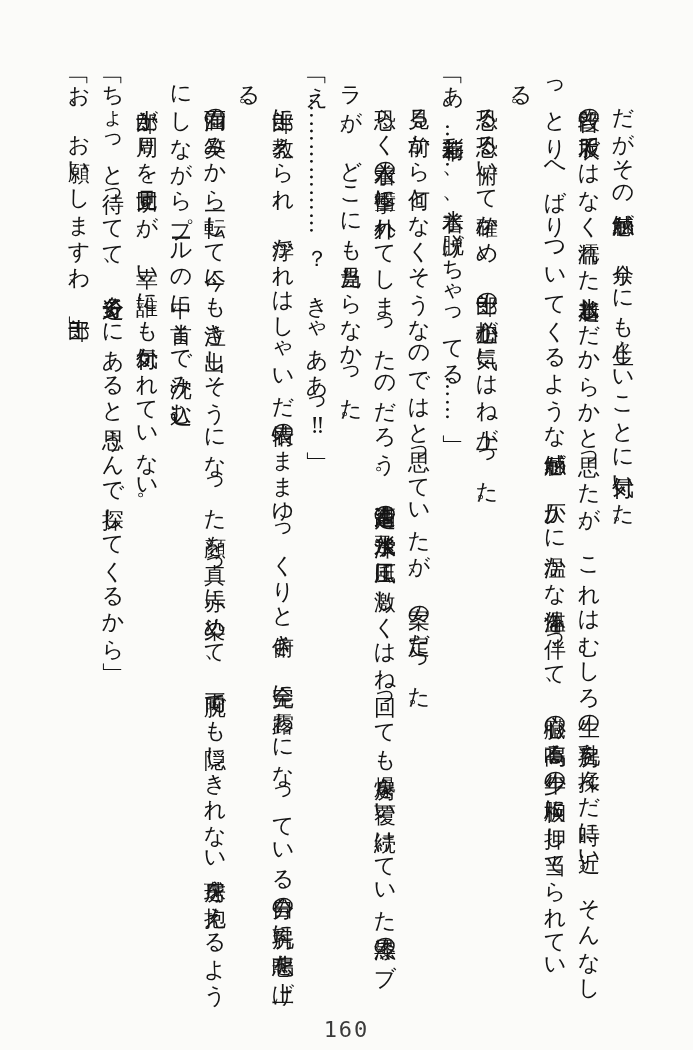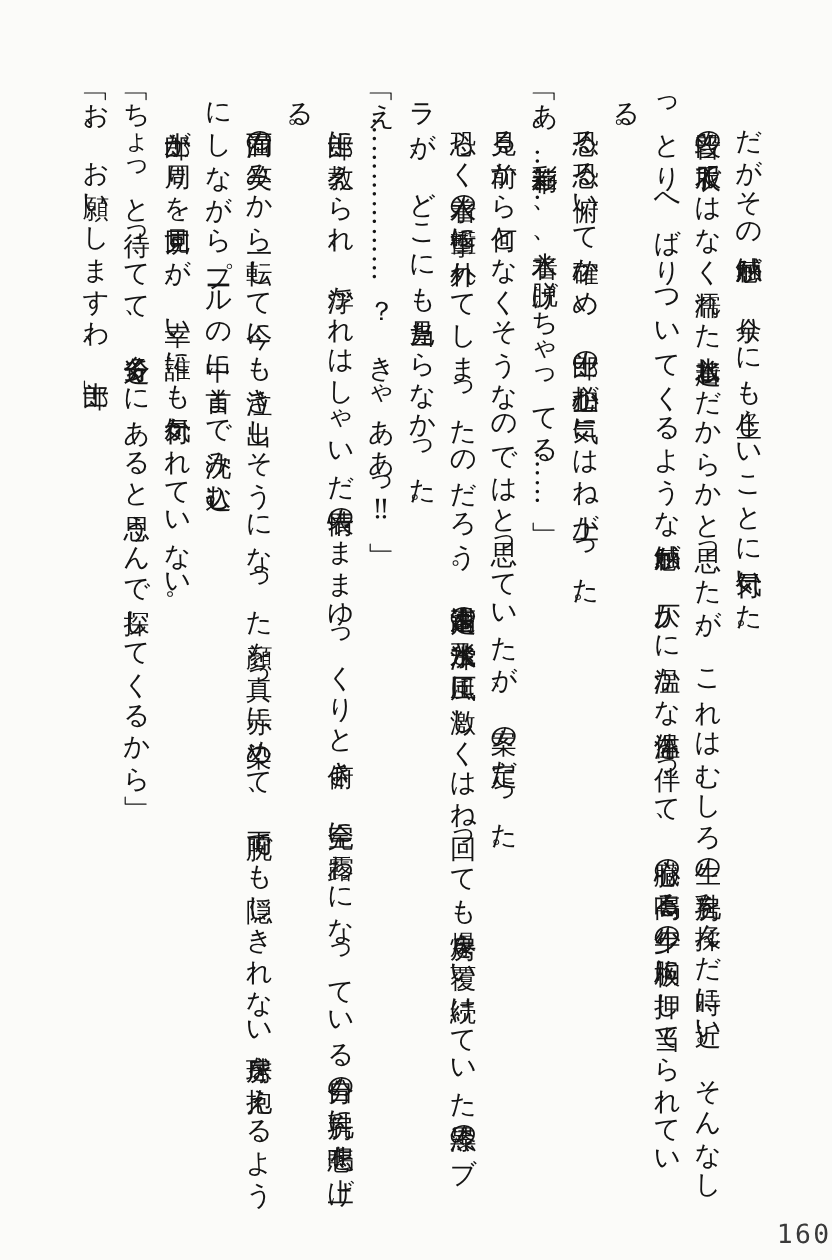--- a/index.html
+++ b/index.html
@@ -36,21 +36,21 @@
     padding: 0;
   }
   .text-area p.indent {
     text-indent: 1em;
   }
   .page-number {
     position: absolute;
     bottom: 8px;
     left: 0;
     width: 100%;
-    text-align: right;
+    text-align: center;
     font-family: "DejaVu Sans Mono", "Liberation Mono", monospace;
     font-size: 22px;
     color: #3a3a3a;
     letter-spacing: 2px;
     margin-top: 44px;
   }
 </style>
 </head>
 <body>
 

